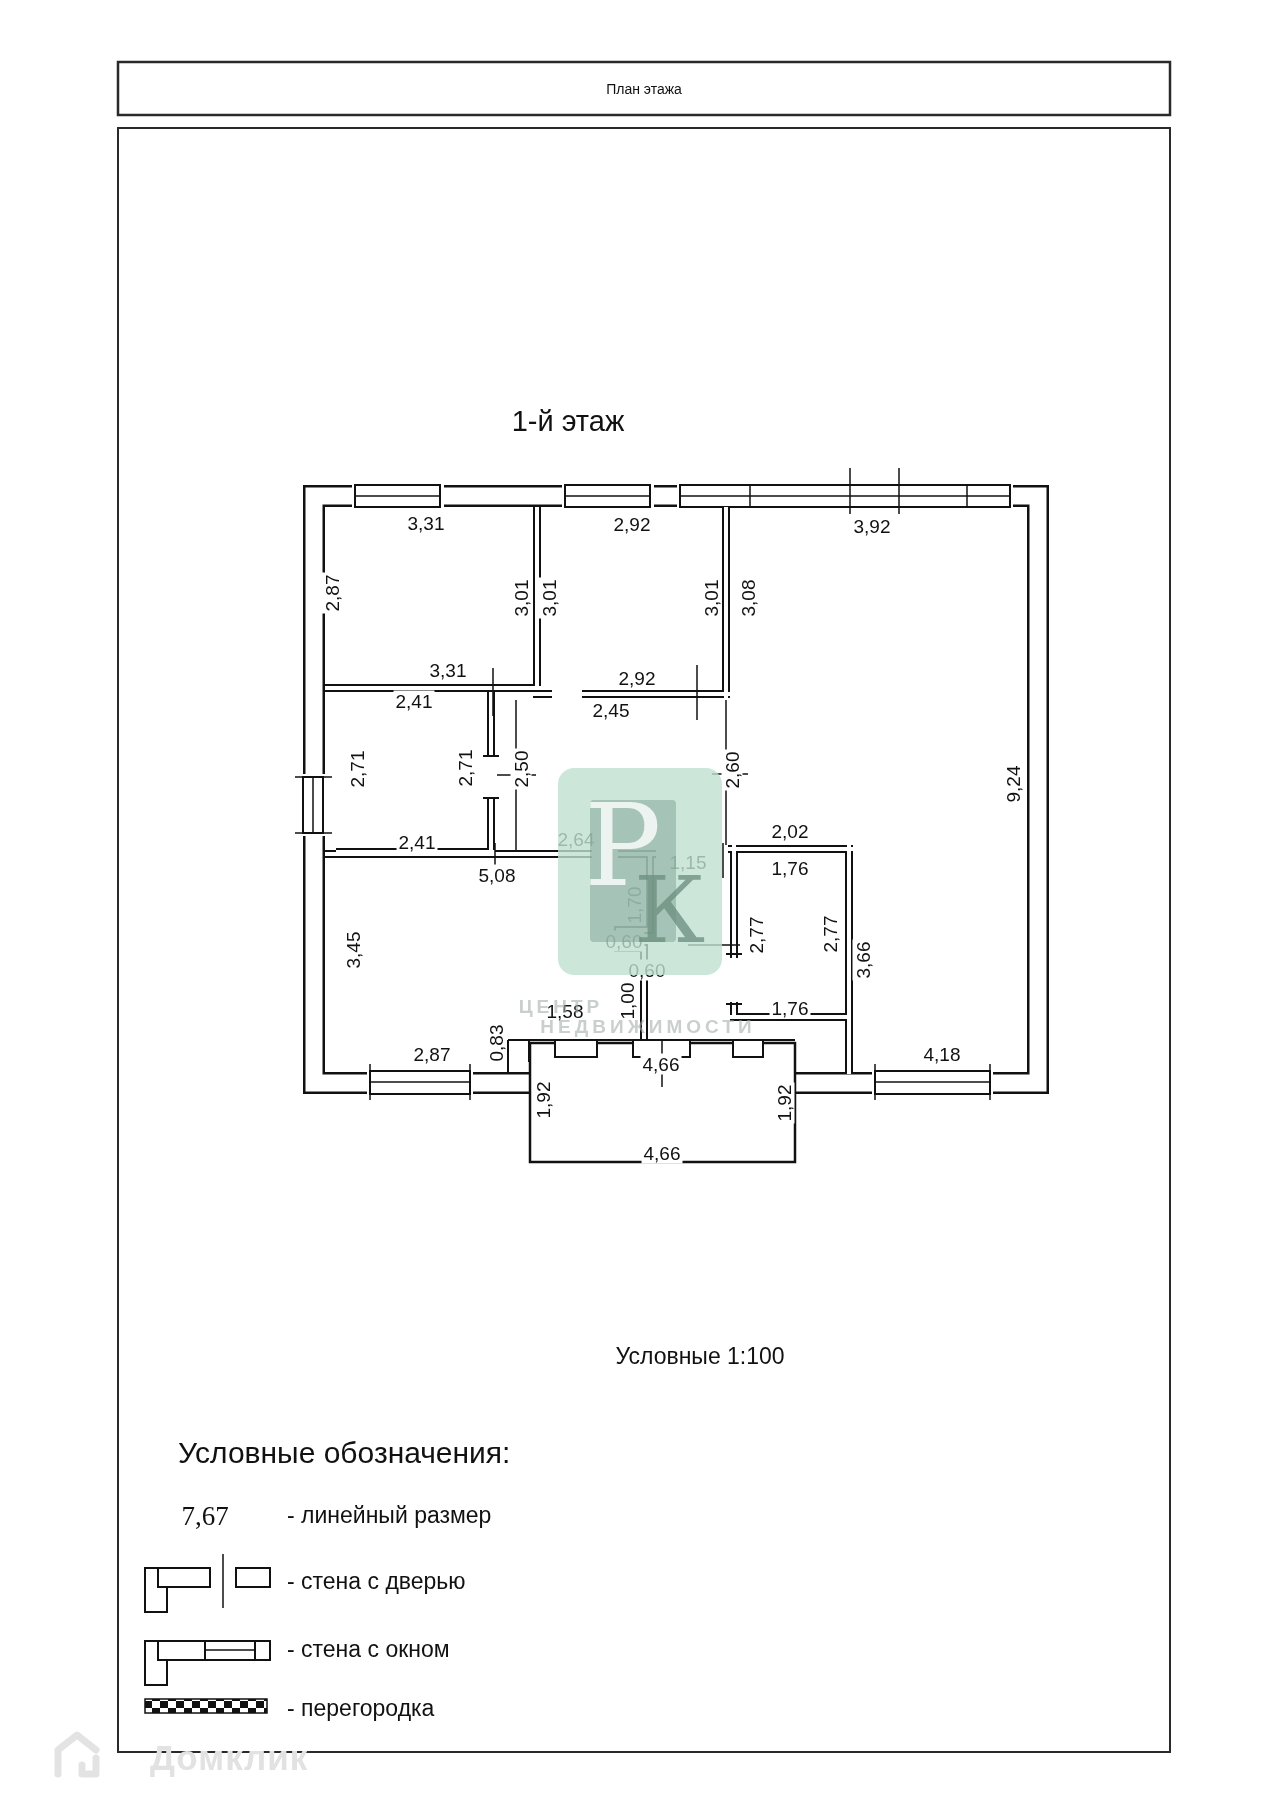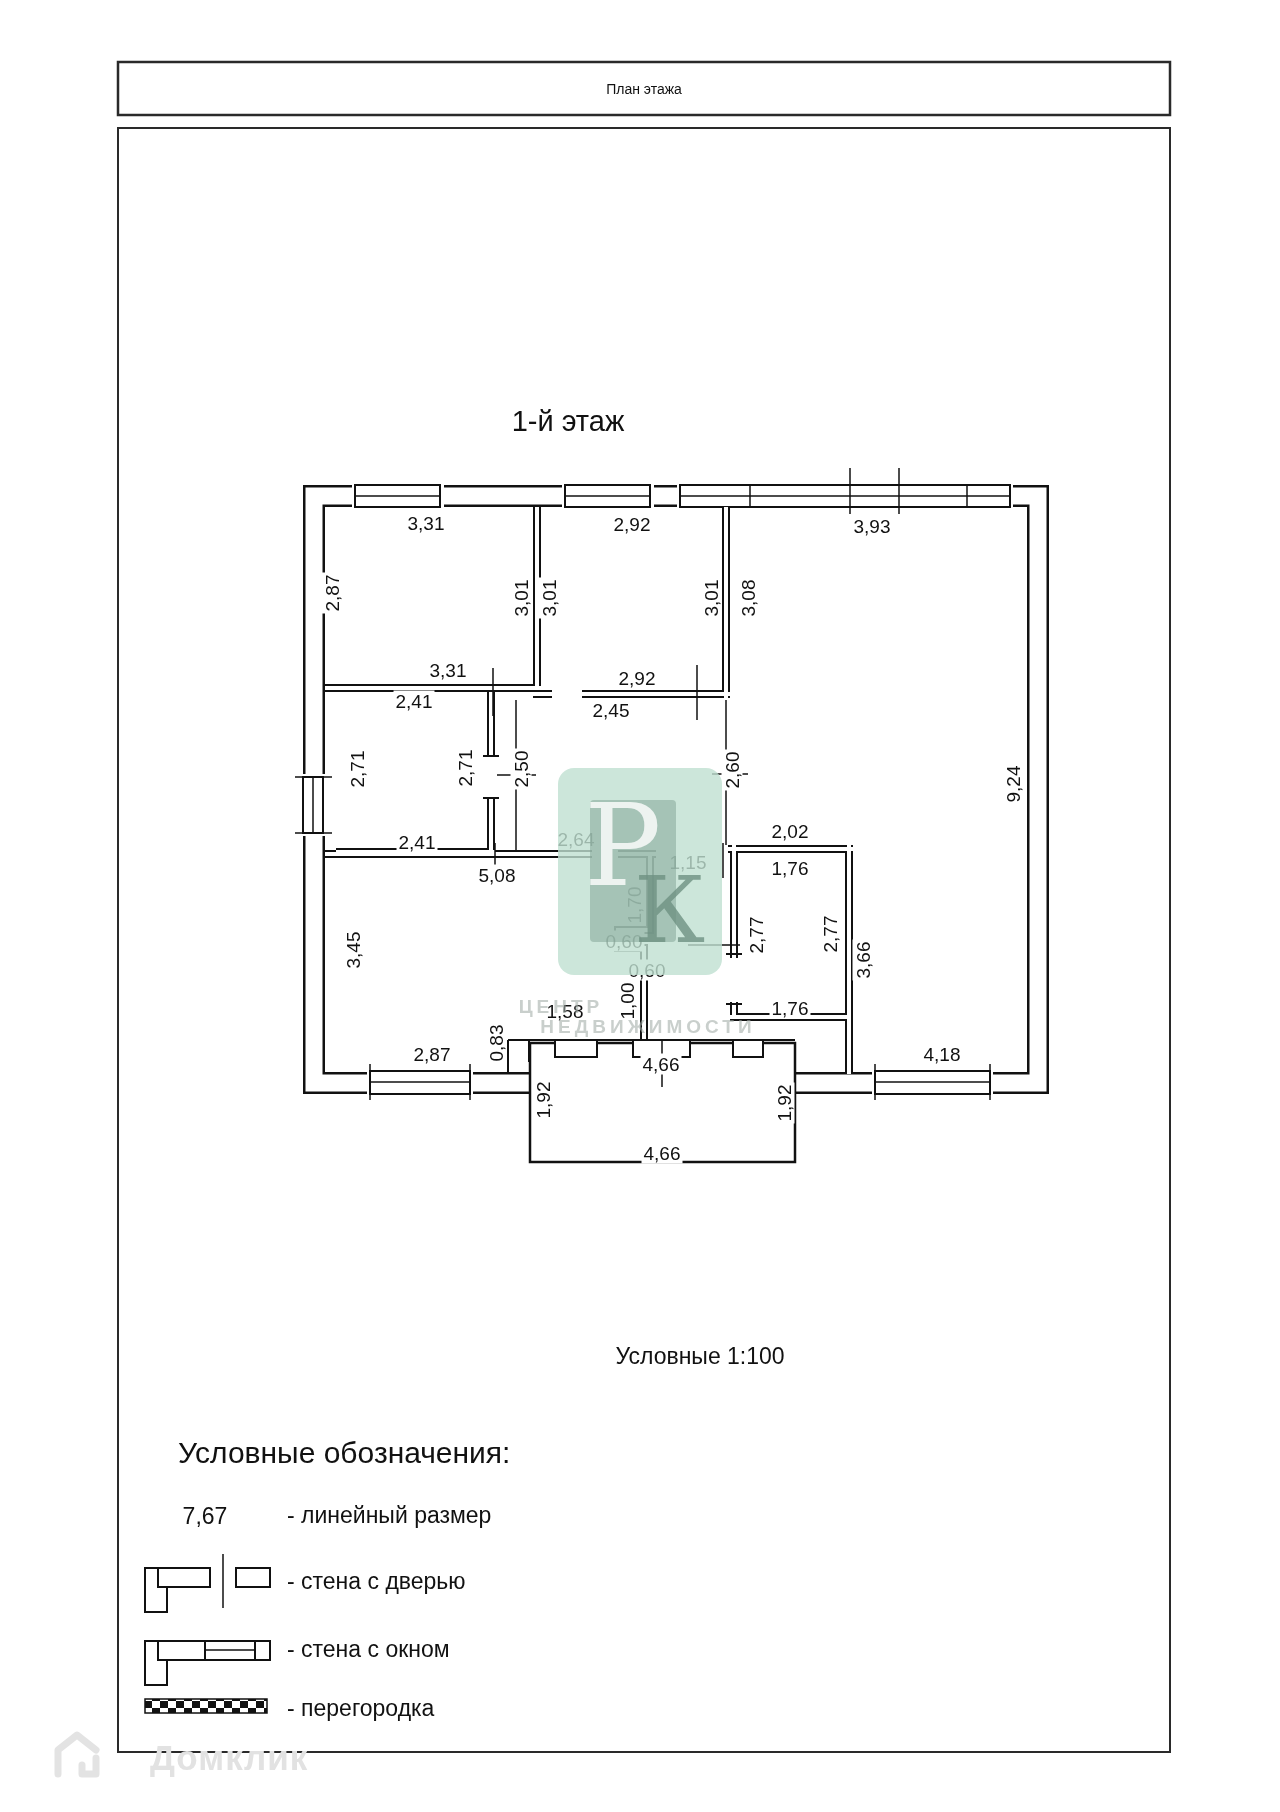--- a/index.html
+++ b/index.html
@@ -9,21 +9,21 @@
   .abs{position:absolute;white-space:nowrap;}
   .ctr{transform:translate(-50%,-50%);}
   #page-title{font-size:14px;}
   #floor-title{font-size:29px;}
   #scale-note{font-size:23px;}
   .dim{position:absolute;font-size:19px;line-height:1;background:#fff;padding:1px 2px;
        transform:translate(-50%,-50%);white-space:nowrap;}
   .dim.rot{transform:translate(-50%,-50%) rotate(-90deg);}
   #legend-heading{font-size:30px;}
   .legend-label{font-size:23px;transform:translateY(-50%);}
-  #legend-sample{font-size:23px;}
+  #legend-sample{font-size:27px;font-family:Liberation Serif, serif;}
   #wm-square{border-radius:16px;}
   #wm-square .tile{position:absolute;border-radius:4px;}
   #wm-square .ltr{position:absolute;font-family:"DejaVu Serif", serif;line-height:1;}
   #wm-line1,#wm-line2{font-weight:bold;letter-spacing:4px;font-size:19px;}
   #brand-text{font-size:35px;font-weight:bold;letter-spacing:1px;}
 </style>
 </head>
 <body>
 
 <div id="page">
@@ -185,21 +185,21 @@
     </g>
   </svg>
 
   <div class="abs ctr" id="page-title" style="left:644px;top:89px;">План этажа</div>
 
   <div class="abs ctr" id="floor-title" style="left:568px;top:421px;">1-й этаж</div>
 
   <div id="labels-layer">
       <div class="dim" style="left: 426px; top: 523px;">3,31</div>
       <div class="dim" style="left: 632px; top: 524px;">2,92</div>
-      <div class="dim" style="left: 872px; top: 526px;">3,93</div>
+      <div class="dim" style="left: 872px; top: 526px;">3,92</div>
       <div class="dim rot" style="left: 332px; top: 593px;">2,87</div>
       <div class="dim rot" style="left: 521px; top: 598px;">3,01</div>
       <div class="dim rot" style="left: 549px; top: 598px;">3,01</div>
       <div class="dim rot" style="left: 711px; top: 598px;">3,01</div>
       <div class="dim rot" style="left: 748px; top: 598px;">3,08</div>
       <div class="dim" style="left: 448px; top: 670px;">3,31</div>
       <div class="dim" style="left: 637px; top: 678px;">2,92</div>
       <div class="dim" style="left: 414px; top: 701px;">2,41</div>
       <div class="dim" style="left: 611px; top: 710px;">2,45</div>
       <div class="dim rot" style="left: 357px; top: 769px;">2,71</div>

